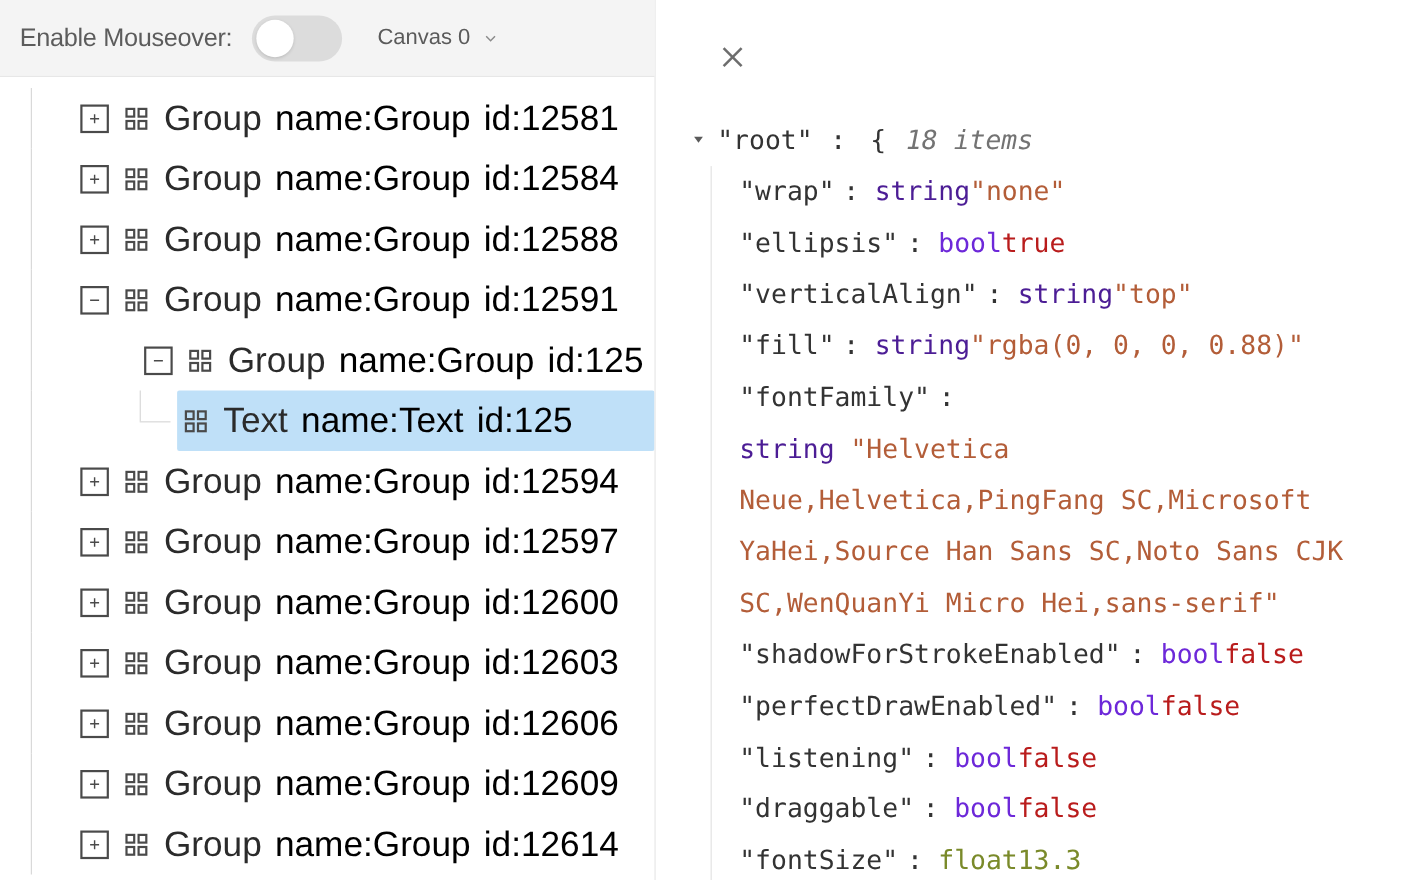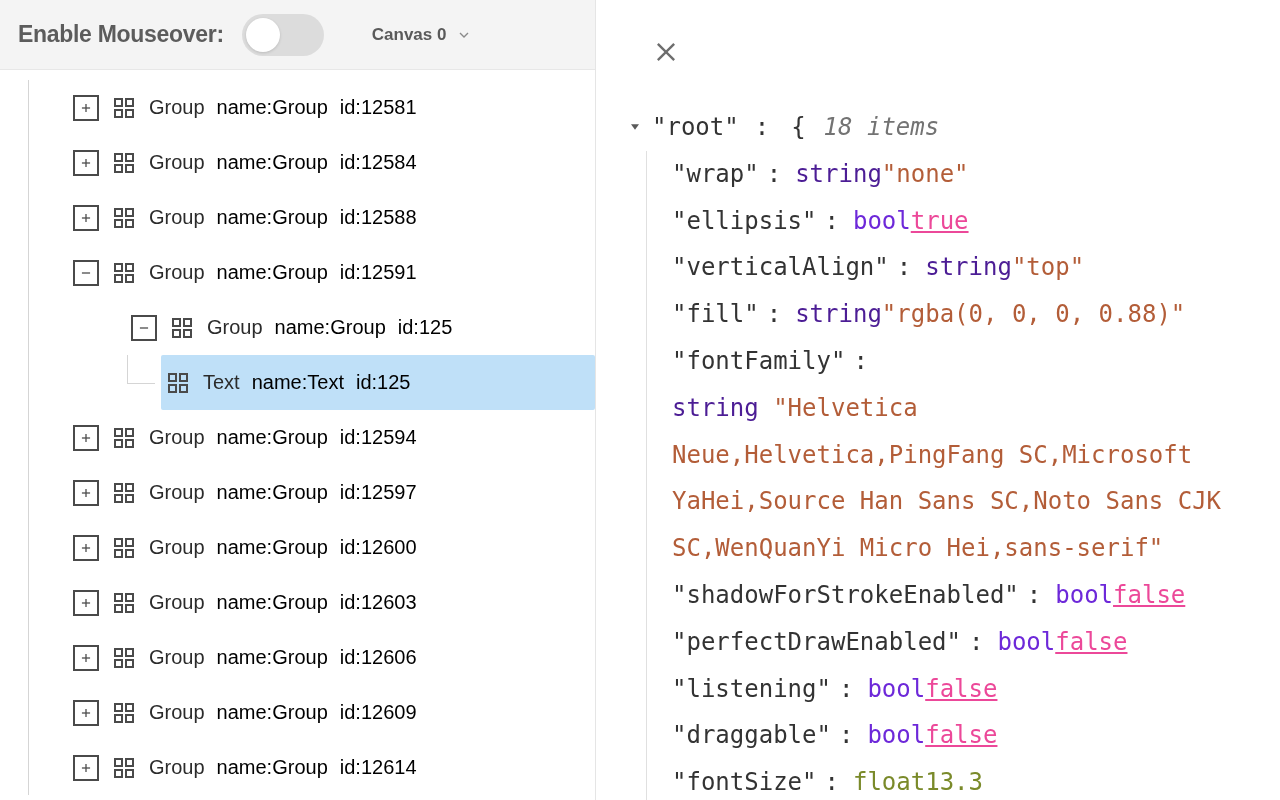--- a/index.html
+++ b/index.html
@@ -2,31 +2,31 @@
 <html><head>
 <meta charset="utf-8">
 <style>
   * { box-sizing: border-box; margin: 0; padding: 0; }
   html, body { width: 1280px; height: 800px; font-family: -apple-system, BlinkMacSystemFont, "Segoe UI", sans-serif; overflow: hidden; background: #fff; }
   .app { display: flex; width: 100%; height: 100%; }
   .left-panel { width: 596px; height: 100%; display: flex; flex-direction: column; border-right: 1px solid #e5e5e5; }
   .right-panel { flex: 1; height: 100%; padding: 30px 20px 20px 20px; overflow: hidden; }
 
   
-  .toolbar { height: 70px; display: flex; align-items: center; padding: 16px 18px; background: #f4f4f4; border-bottom: 1px solid #e7e7e7; gap: 18px; font-weight: bold; }
+  .toolbar { height: 70px; display: flex; align-items: center; padding: 16px 18px; background: #f4f4f4; border-bottom: 1px solid #e7e7e7; gap: 18px; }
   .toolbar-label { font-size: 23px; color: #5c5c5c; letter-spacing: -0.3px; }
   .toggle { position: relative; width: 82px; height: 42px; background: #dcdcdc; border-radius: 21px; cursor: pointer; flex-shrink: 0; }
   .toggle-knob { position: absolute; top: 4px; left: 4px; width: 34px; height: 34px; background: #fff; border-radius: 50%; box-shadow: 0 1px 3px rgba(0,0,0,.15); }
-  .canvas-select { display: flex; align-items: center; gap: 10px; font-size: 17px; color: #5a5a5a; margin-left: 30px; cursor:pointer; }
+  .canvas-select { display: flex; align-items: center; gap: 10px; font-size: 20px; color: #5a5a5a; margin-left: 14px; cursor:pointer; }
   .chev { width: 16px; height: 16px; display:inline-flex; align-items:center; justify-content:center; }
   .chev svg { width:16px; height:16px; stroke:#8a8a8a; stroke-width:2; fill:none; }
 
   
   .tree { flex:1; overflow:hidden; padding-top: 10px; }
-  .tree-row { display:flex; align-items:flex-end; height:55px; font-size:20px; color:#2b2b2b; padding-left: 28px; white-space:nowrap; cursor:pointer; }
+  .tree-row { display:flex; align-items:flex-end; height:55px; font-size:32px; color:#2b2b2b; padding-left: 28px; white-space:nowrap; cursor:pointer; }
   .tree-row.selected .row-inner { background:#bfe0f8; }
   .row-inner { display:flex; align-items:center; height:100%; gap:12px; padding: 0 4px; border-radius:2px; flex:1; }
   .indent { display:inline-block; }
   .guide { display:inline-block; width:1px; height:55px; background:#d5d5d5; margin-right:40px; }
   .elbow { display:inline-block; width:34px; height:55px; position:relative; }
   .elbow::before { content:""; position:absolute; left:0; top:0; bottom:50%; width:1px; background:#d5d5d5; }
   .elbow::after  { content:""; position:absolute; left:0; top:50%; width:28px; height:1px; background:#d5d5d5; }
 
   .exp-box { width:26px; height:26px; border:2px solid #4a4a4a; display:inline-flex; align-items:center; justify-content:center; flex-shrink:0; }
   .exp-box svg { width:14px; height:14px; stroke:#4a4a4a; stroke-width:2.2; fill:none; }
@@ -45,21 +45,21 @@
   .json-root { padding-left:0; display:flex; align-items:center; gap:8px; }
   .caret-down { width:18px; height:18px; display:inline-flex; align-items:center; justify-content:center; }
   .caret-down svg { width:16px; height:16px; fill:#5a5a5a; }
   .guide2 { position:absolute; left:20px; top:0; bottom:0; width:1px; background:#e0e0e0; }
   .jkey { color:#333; }
   .jcolon { color:#333; margin:0 8px; padding-right:6px; }
   .jtype-string { color:#4c1d95; }
   .jtype-bool { color:#6d28d9; }
   .jtype-float { color:#7a8a2a; }
   .jval-string { color:#b35d38; }
-  .jval-bool { color:#ec4899;text-decoration:underline; }
+  .jval-bool { color:#b91c1c; }
   .jval-float { color:#7a8a2a; }
   .jbrace { color:#333; }
   .jhint { color:#737373; font-style:italic; margin-left:10px; }
   .wrapval { padding-left:46px; color:#b35d38; }
 </style>
 </head>
 <body>
 
 <div class="app">
 

